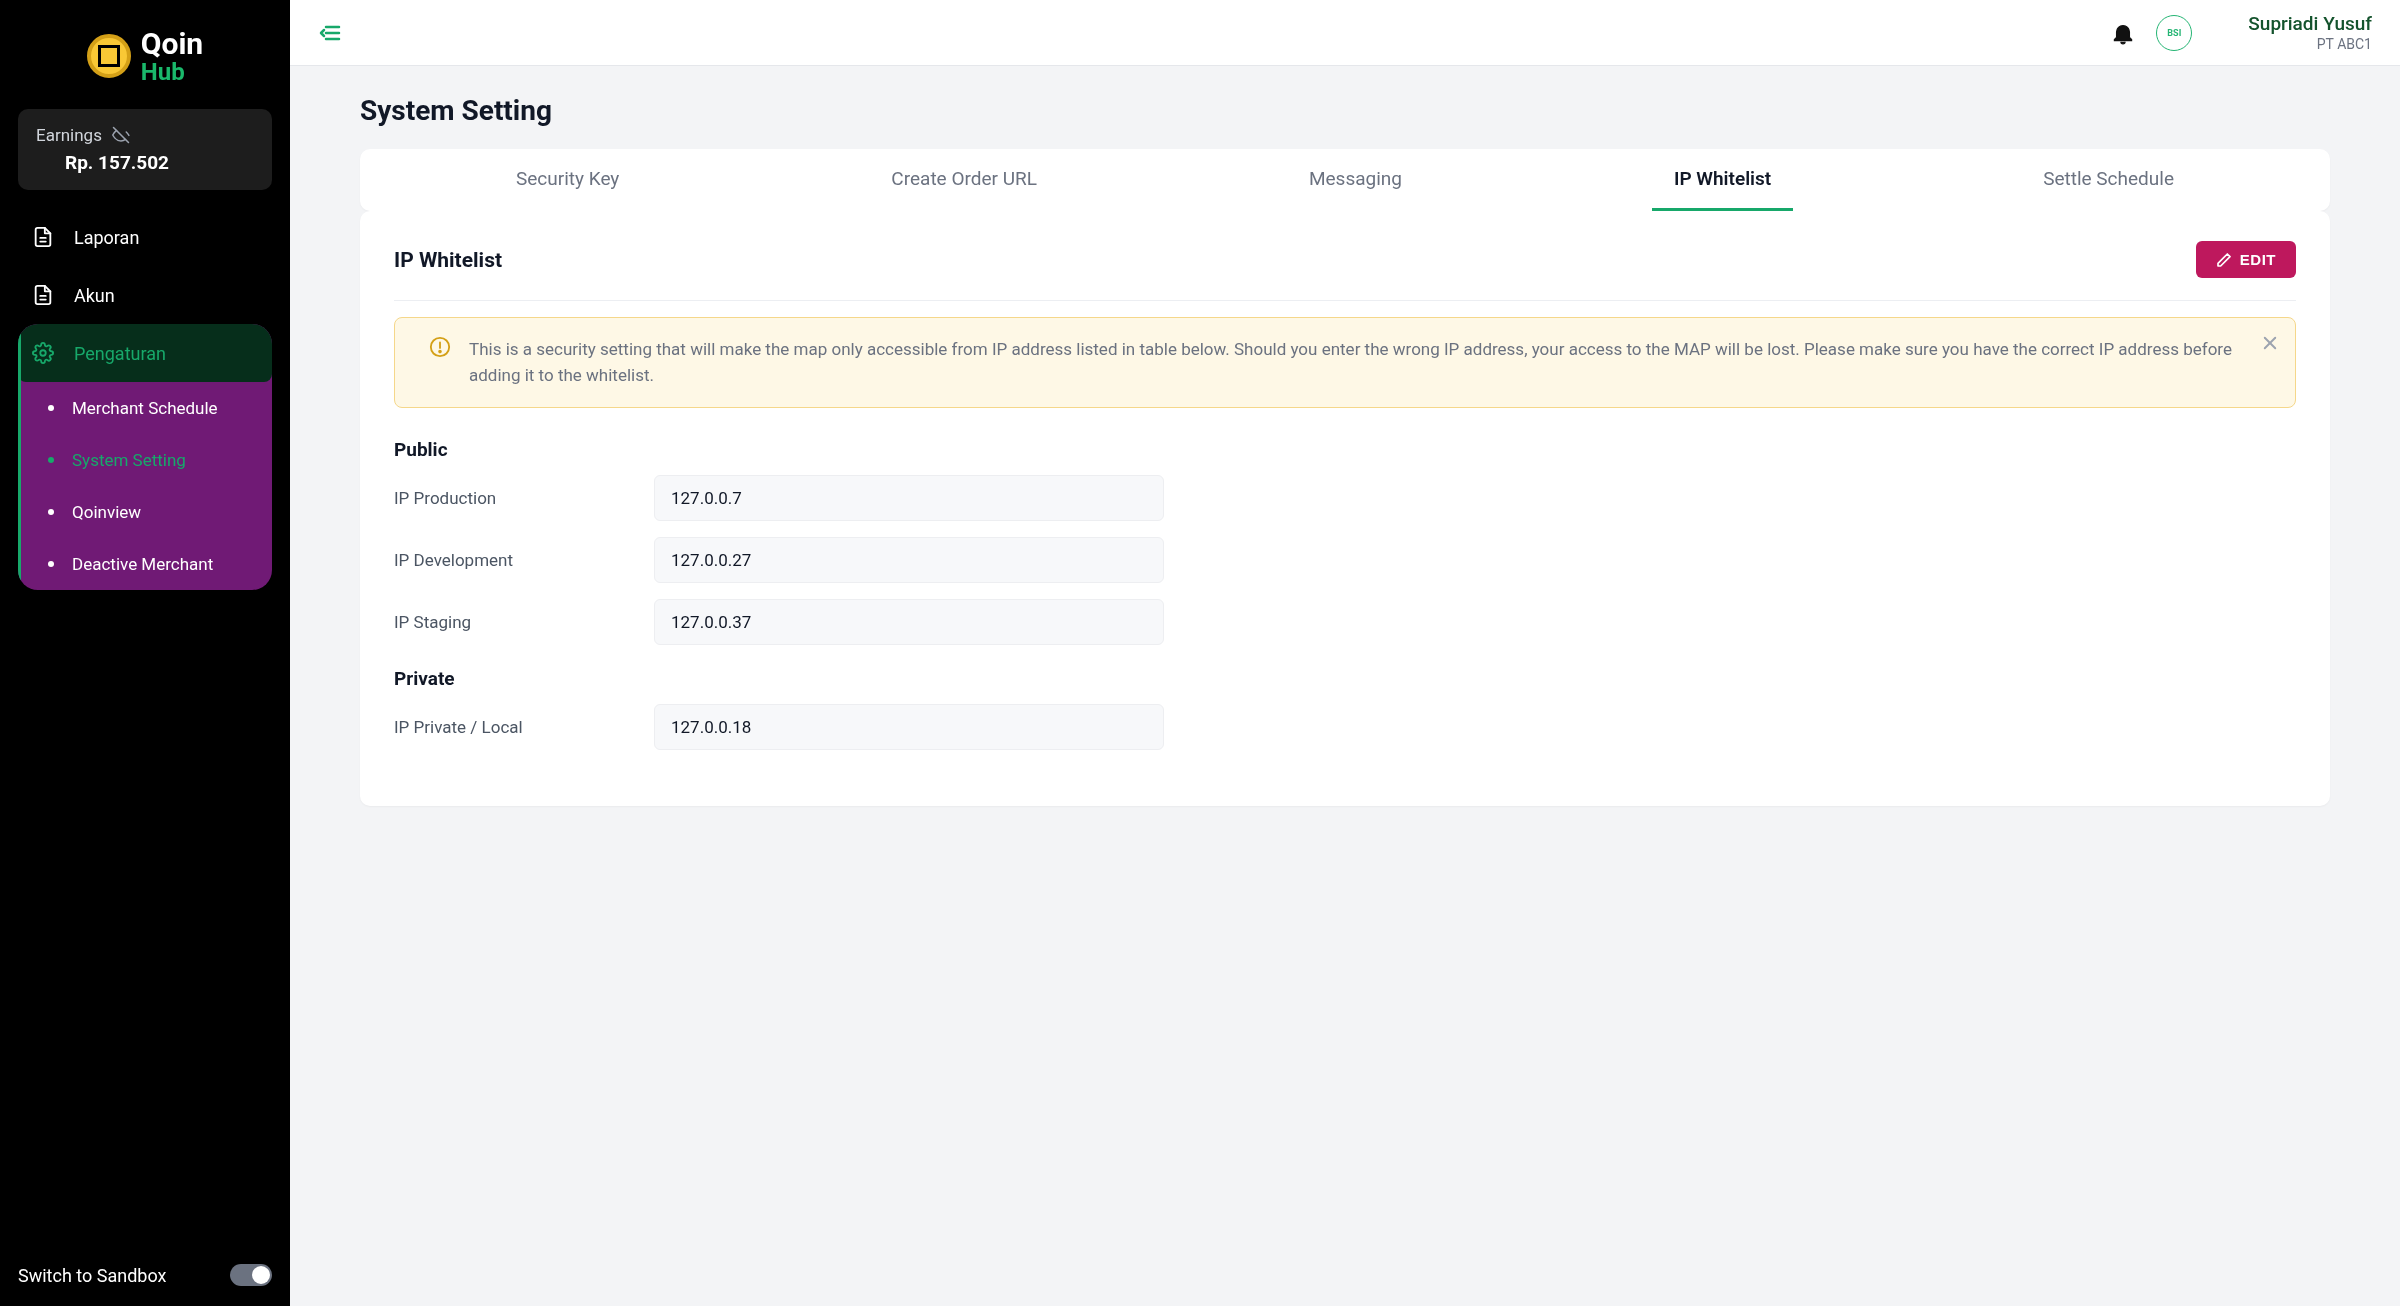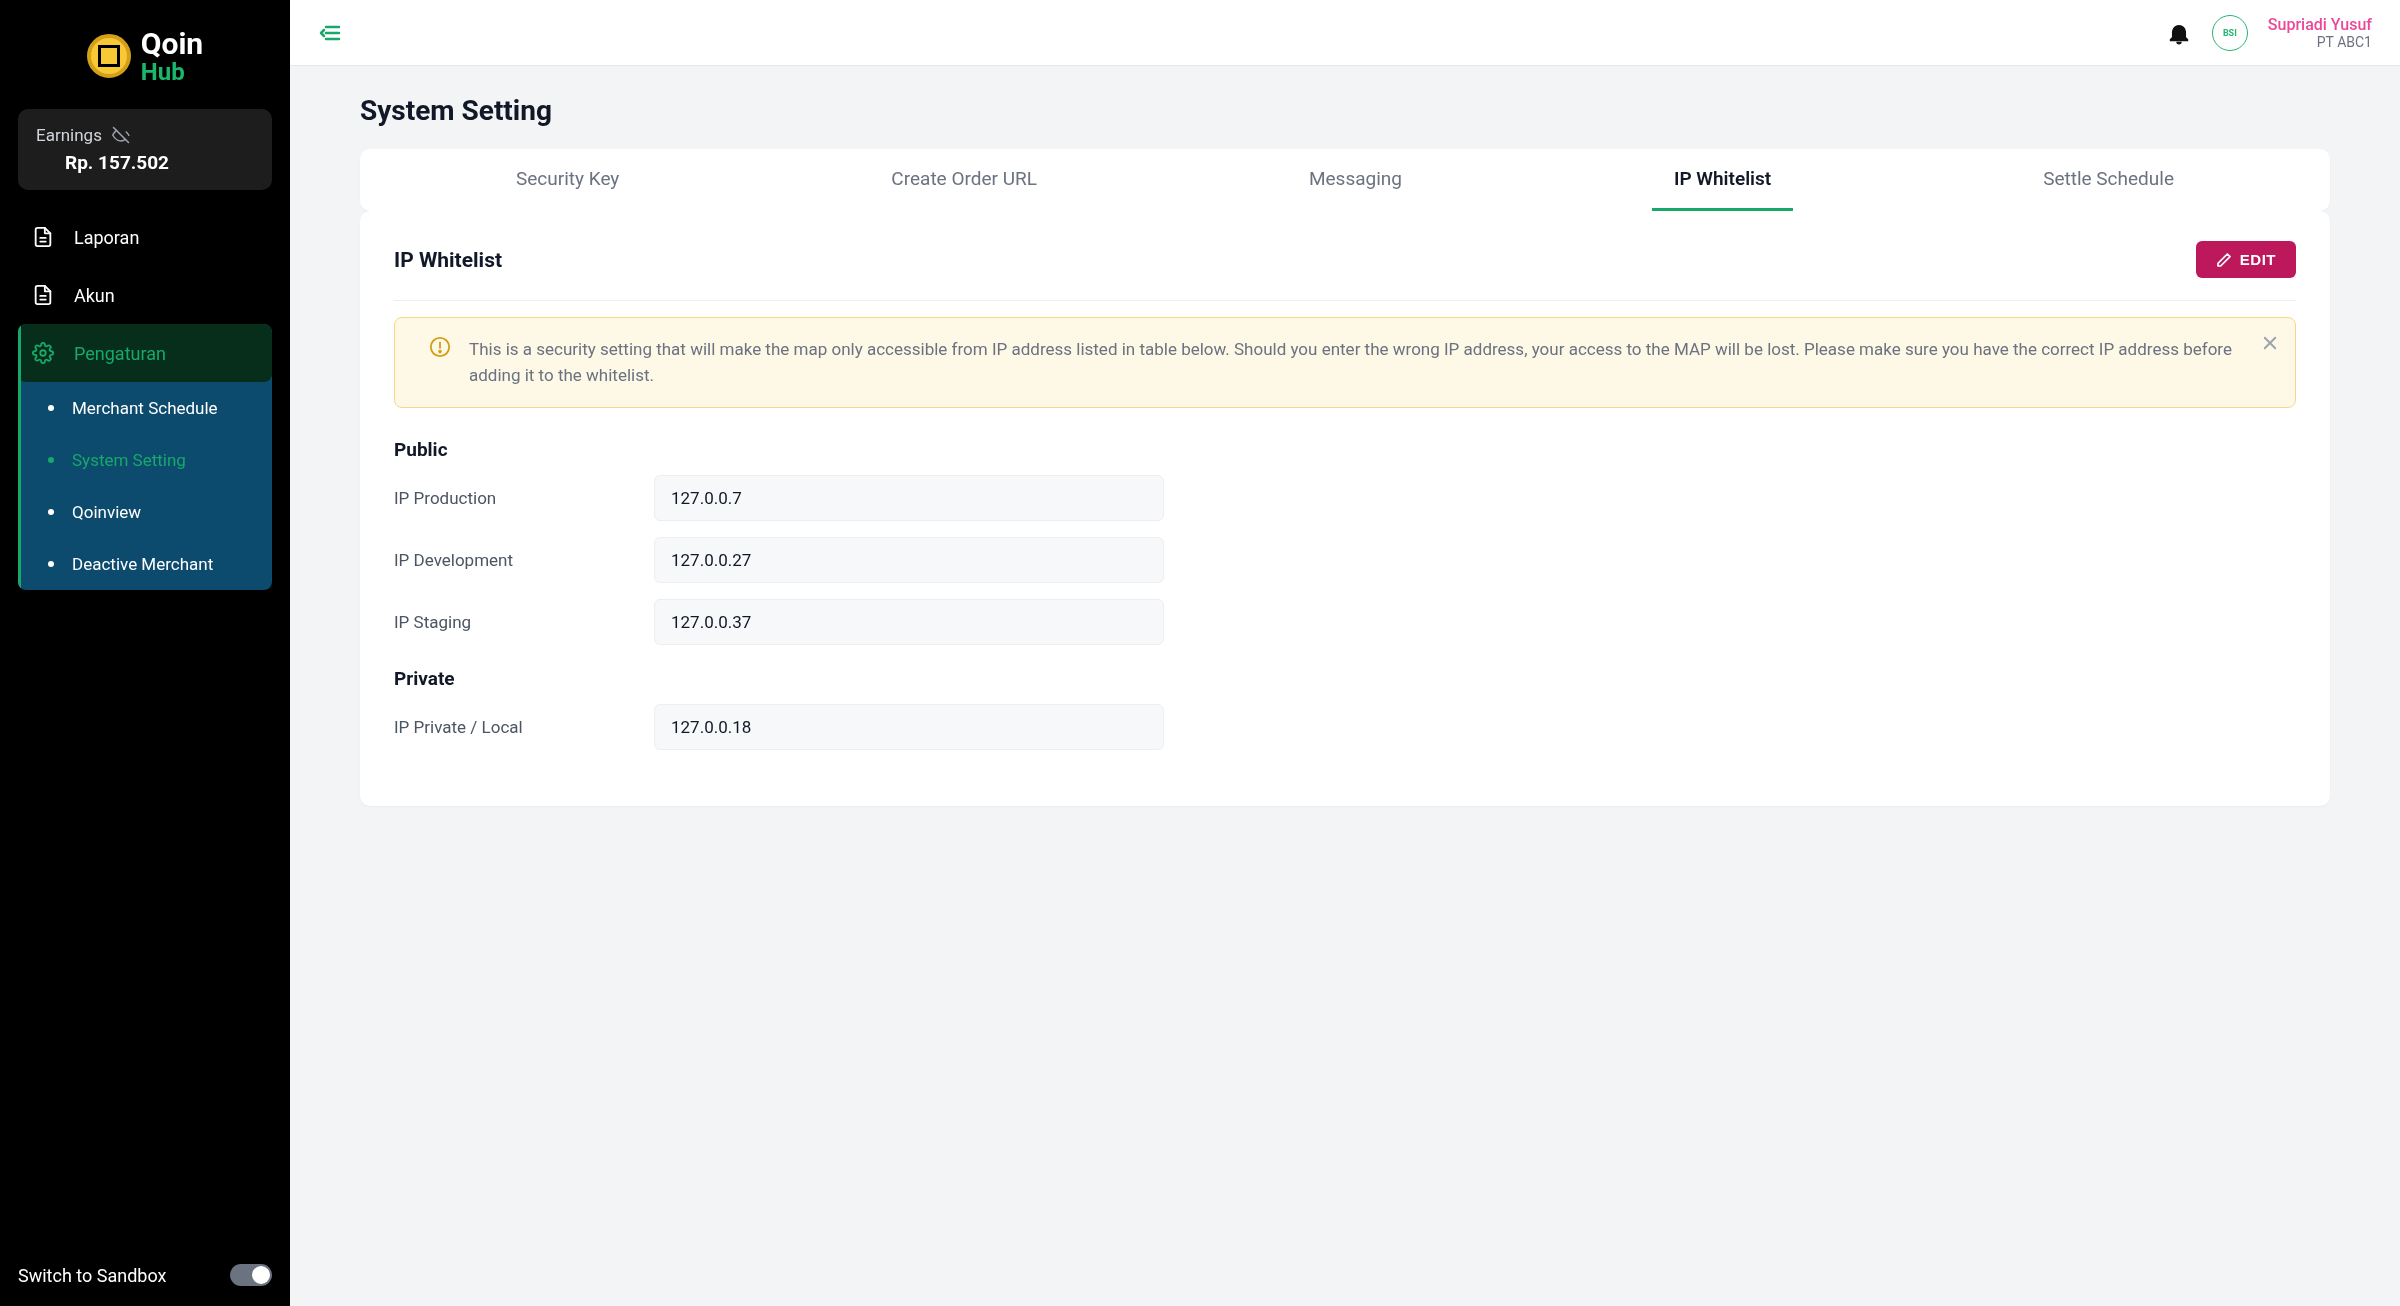--- a/index.html
+++ b/index.html
@@ -49,21 +49,21 @@
     color: #fff;
     font-size: 18px;
     border-radius: 8px;
     cursor: pointer;
   }
   .nav-item.active {
     background: #062e1b;
     color: #17a86a;
   }
   .nav-item.active .icon svg * { stroke: #17a86a; }
-  .nav-group { background: #0c4a6e; border-radius: 8px; overflow: hidden; position: relative; }
+  .nav-group { background: #701a75; border-radius: 20px; overflow: hidden; position: relative; }
   .nav-group::before { content:""; position:absolute; left:0; top:0; bottom:0; width:3px; background:#17a86a; }
   .sub-item {
     display: flex; align-items: center; gap: 18px;
     padding: 16px 14px 16px 30px;
     font-size: 17px;
     color: #fff;
     cursor: pointer;
   }
   .sub-item.active { color: #17a86a; }
   .bullet { width: 6px; height: 6px; border-radius: 50%; background: #fff; flex-shrink: 0; }
@@ -86,21 +86,21 @@
     display: flex; align-items: center; justify-content: space-between;
     padding: 0 28px;
   }
   .topbar-right { display: flex; align-items: center; gap: 20px; }
   .avatar-circle {
     width: 36px; height: 36px; border-radius: 50%; border: 1px solid #25b574;
     display:flex; align-items:center; justify-content:center;
     font-size: 9px; color:#25b574; font-weight:700; background:#fff;
   }
   .user-text { text-align: right; line-height: 1.2; }
-  .user-name { font-size: 16px; font-weight: 500; color:#ec4899; }
+  .user-name { font-size: 19px; font-weight: 500; color:#14532d;margin-left:36px; }
   .user-org  { font-size: 14px; color:#6b7280; }
 
   
   .content { padding: 28px 70px 40px; }
   .page-title { font-size: 28px; font-weight: 700; margin-bottom: 22px; }
 
   .tabs-card {
     background: #fff; border-radius: 10px; box-shadow: 0 1px 2px rgba(0,0,0,.04);
     display: flex; justify-content: space-around; align-items: center;
     padding: 0 20px;

